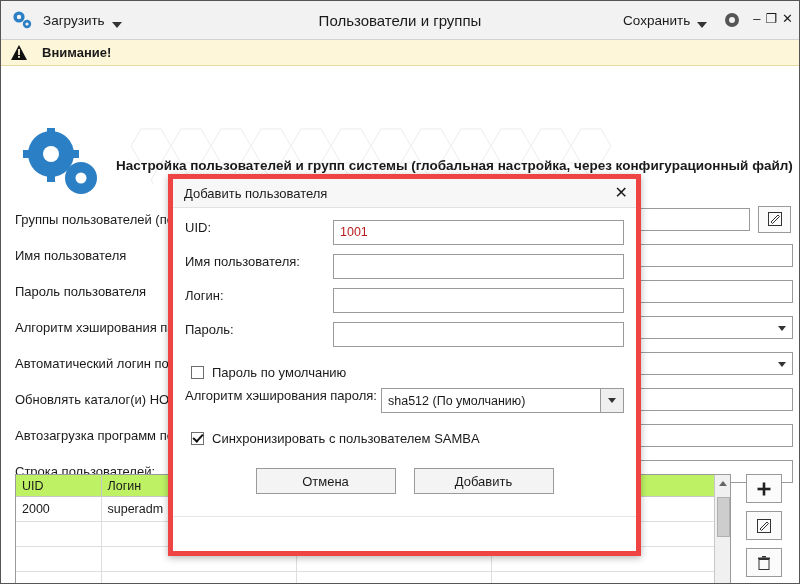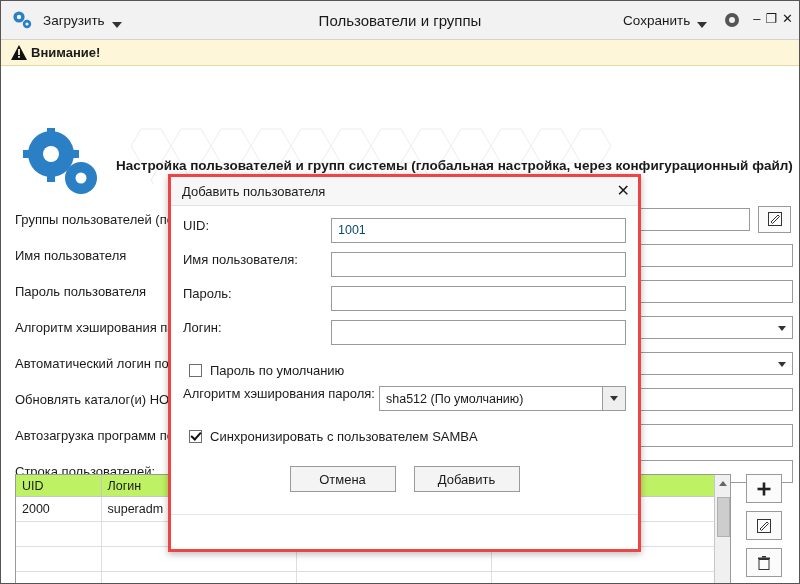--- a/index.html
+++ b/index.html
@@ -77,21 +77,21 @@
   }
   .win-btns span { cursor: default; line-height: 10px; }
 
   
   .warnbar {
     height: 25px;
     background: #fdf6d8;
     border-bottom: 1px solid #e4d9a0;
     display: flex;
     align-items: center;
-    gap: 4px;
+    gap: 15px;
     padding-left: 10px;
     font-size: 13px;
     font-weight: bold;
     color: #1a1a1a;
   }
 
   
   .page {
     position: relative;
     height: 519px;
@@ -244,21 +244,21 @@
     box-sizing: border-box;
   }
 
   
   .overlay { position: absolute; inset: 0; }
   .modal {
     position: absolute;
     left: 167px; top: 108px;
     width: 473px;
     background: #ffffff;
-    border: 3px solid #ef4444;
+    border: 5px solid #ef4444;
     box-shadow: 0 2px 7px rgba(0,0,0,.28);
     box-sizing: border-box;
   }
   .modal-head {
     height: 28px;
     background: #f7f7f7;
     border-bottom: 1px solid #e2e2e2;
     display: flex;
     align-items: center;
     padding: 0 8px 0 11px;
@@ -279,21 +279,21 @@
     flex: 1;
     height: 25px;
     border: 1px solid #9a9a9a;
     background: #fff;
     box-sizing: border-box;
     font-size: 12.5px;
     line-height: 23px;
     padding: 0 6px;
     color: #111;
   }
-  .minput.ghost { color: #0c4a6e; }
+  .minput.ghost { color: #b91c1c; }
   .mcheckrow {
     display: flex;
     align-items: center;
     gap: 8px;
     height: 32px;
     padding-left: 6px;
     font-size: 13px;
   }
   .cb {
     width: 13px; height: 13px;
@@ -339,21 +339,21 @@
     display: block;
   }
   .modal-actions {
     display: flex;
     justify-content: center;
     gap: 18px;
     margin-top: 14px;
     margin-bottom: 6px;
   }
   .mbtn {
-    width: 106px; height: 26px;
+    width: 140px; height: 26px;
     border: 1px solid #9a9a9a;
     background: #f4f4f4;
     font-size: 13px;
     display: flex; align-items: center; justify-content: center;
     box-sizing: border-box;
   }
   .modal-foot {
     height: 34px;
     border-top: 1px solid #e6e6e6;
     background: #fff;
@@ -592,26 +592,26 @@
             <div class="mlbl">UID:</div>
             <div class="minput ghost">1001</div>
           </div>
 
           <div class="mrow">
             <div class="mlbl">Имя пользователя:</div>
             <div class="minput"></div>
           </div>
 
           <div class="mrow">
+            <div class="mlbl">Логин:</div>
+            <div class="minput"></div>
+          </div>
+
+          <div class="mrow">
             <div class="mlbl">Пароль:</div>
-            <div class="minput"></div>
-          </div>
-
-          <div class="mrow">
-            <div class="mlbl">Логин:</div>
             <div class="minput"></div>
           </div>
 
           <div class="mcheckrow">
             <span class="cb"></span>
             <span>Пароль по умолчанию</span>
           </div>
 
           <div class="mrow">
             <div class="mlbl" style="width:196px">Алгоритм хэширования пароля:</div>

